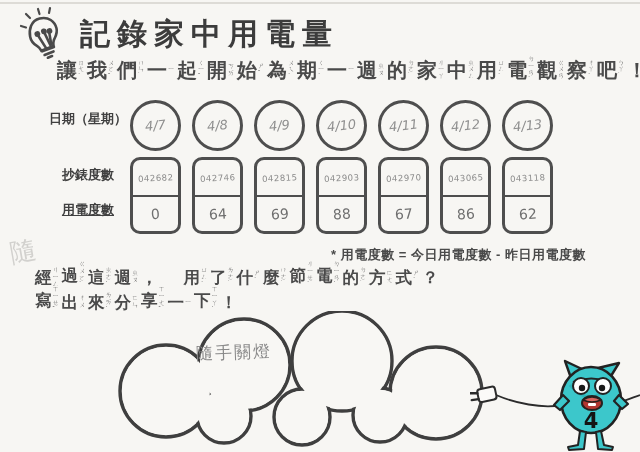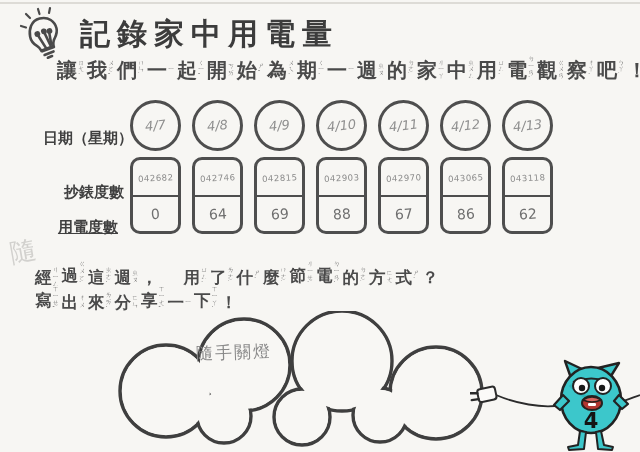--- a/index.html
+++ b/index.html
@@ -21,23 +21,23 @@
   .u .zy{display:inline-block;width:7px;font-size:6.5px;line-height:1.05;color:#5c5c5c;
          word-break:break-all;white-space:normal;margin-left:1px;transform:translateY(-1px);}
   .intro{left:57px;top:57px;}
   .intro .ch{font-size:20px;}
   .q1{left:35px;top:262px;}
   .q2{left:35px;top:287px;}
   .q1 .ch,.q2 .ch{font-size:16.5px;}
   .u.gap{margin-right:18px;}
 
   
-  .rowlabel{position:absolute;color:#404040;font-weight:bold;font-size:15px;text-align:center;margin-top:17px;}
+  .rowlabel{position:absolute;color:#404040;font-weight:bold;font-size:13px;text-align:center;}
   .lbl-date{left:36px;top:110px;width:104px;line-height:1.45;}
-  .lbl-meter{left:20px;top:166px;width:104px;text-align:right;}
+  .lbl-meter{left:36px;top:166px;width:104px;}
   .lbl-usage{left:36px;top:201px;width:104px;text-decoration:underline;}
 
   .circles{position:absolute;left:130px;top:100px;display:flex;gap:11px;}
   .circle{box-sizing:border-box;width:51px;height:51px;border:3.5px solid #4e4e4e;border-radius:50%;
           display:flex;align-items:center;justify-content:center;}
   .dateval{font-size:13px;color:#8f8f8f;transform:rotate(-6deg);font-family:"DejaVu Sans",sans-serif;font-style:italic;}
 
   .rects{position:absolute;left:130px;top:157px;display:flex;gap:11px;}
   .cellbox{box-sizing:border-box;width:51px;height:77px;border:3.5px solid #4e4e4e;border-radius:10px;
            display:flex;flex-direction:column;}
@@ -253,20 +253,21 @@
       <div class="cellbox">
         <div class="cell-top">
           <span class="meterval">043118</span>
         </div>
         <div class="cell-bot">
           <span class="usageval">62</span>
         </div>
       </div>
     </div>
 
+  <div class="formula">* 用電度數 = 今日用電度數 - 昨日用電度數</div>
 
   <div class="zline q1" id="q1">
       <span class="u">
         <span class="ch">經</span>
         <span class="zy">ㄐㄧㄥ</span>
       </span>
       <span class="u">
         <span class="ch">過</span>
         <span class="zy">ㄍㄨㄛˋ</span>
       </span>

